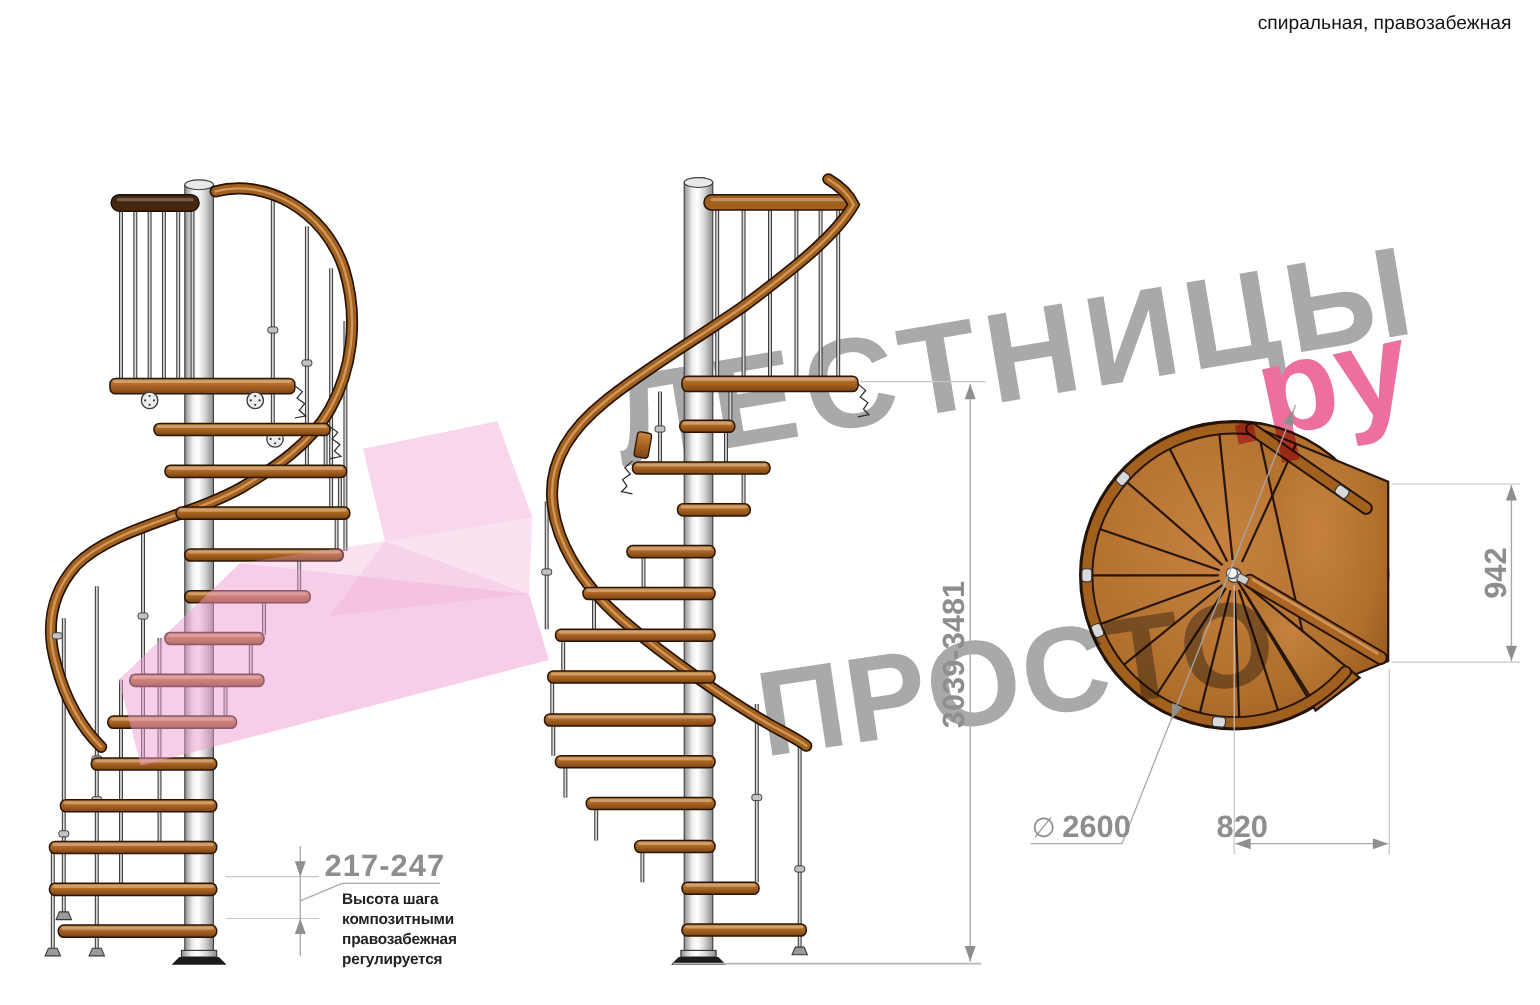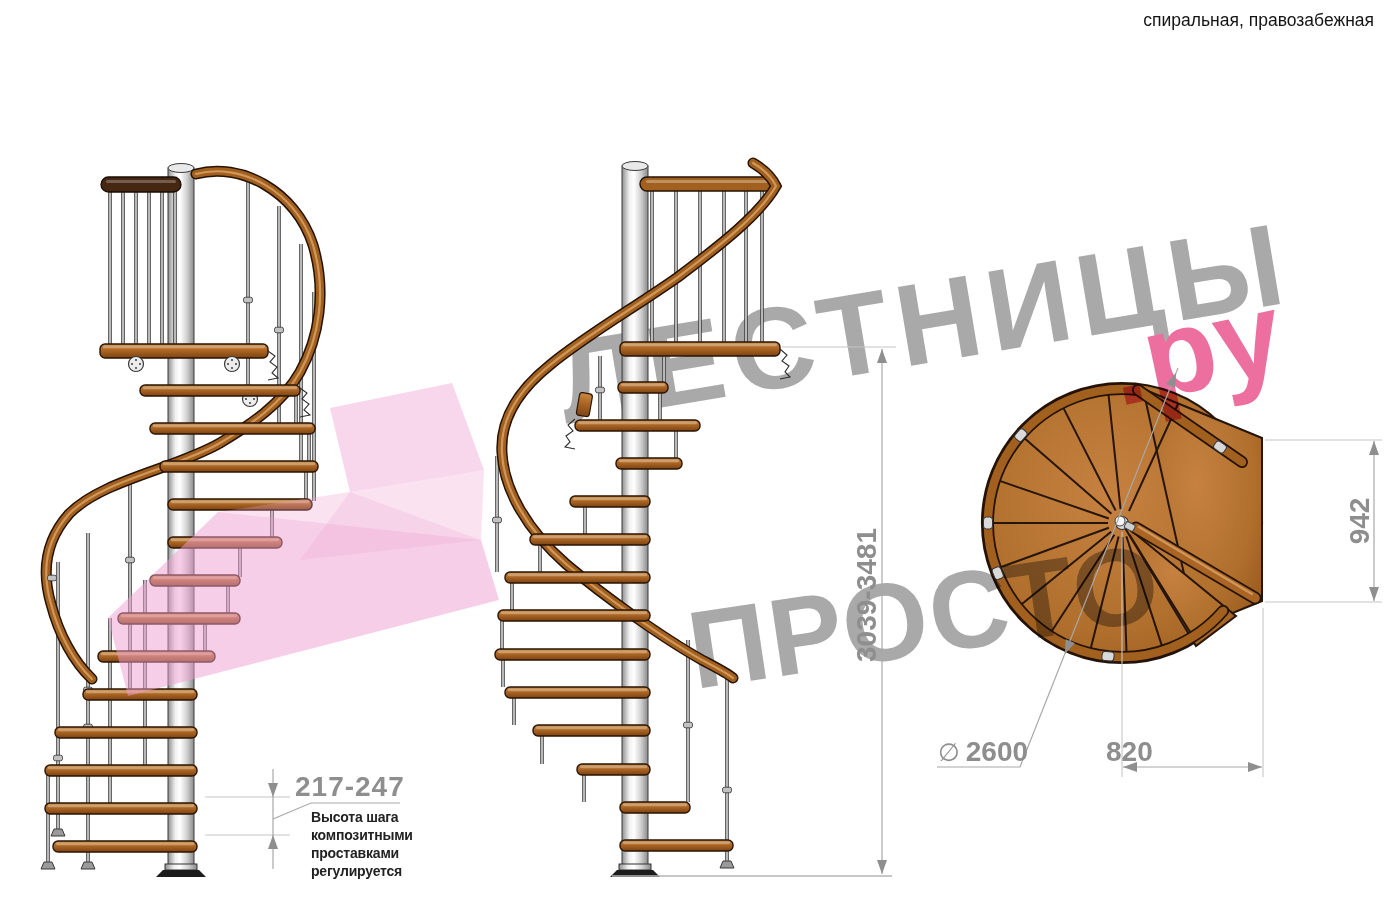--- a/index.html
+++ b/index.html
@@ -339,21 +339,21 @@
 
   <div class="layer labels" style="width:1400px;height:886px;text-decoration:underline;">
     <div class="hdr">
       <div>спиральная, правозабежная</div>
     </div>
 
     <div id="dim-step" class="dimnum">217-247</div>
     <div class="note">
       <div>Высота шага</div>
       <div>композитными</div>
-      <div>проставками</div>
+      <div>правозабежная</div>
       <div>регулируется</div>
     </div>
 
     <div id="dim-h" class="dimnum">3039-3481</div>
     <div id="dim-942" class="dimnum">942</div>
     <div id="dim-820" class="dimnum">820</div>
     <div id="dim-dia" class="dimnum">
       <span class="sym">∅</span>
       <span>2600</span>
     </div>

